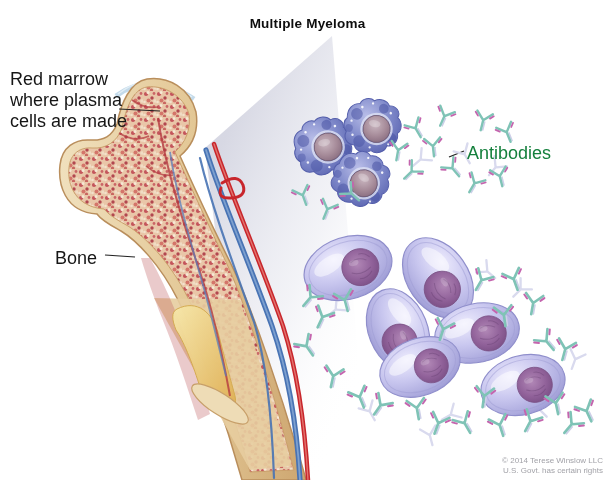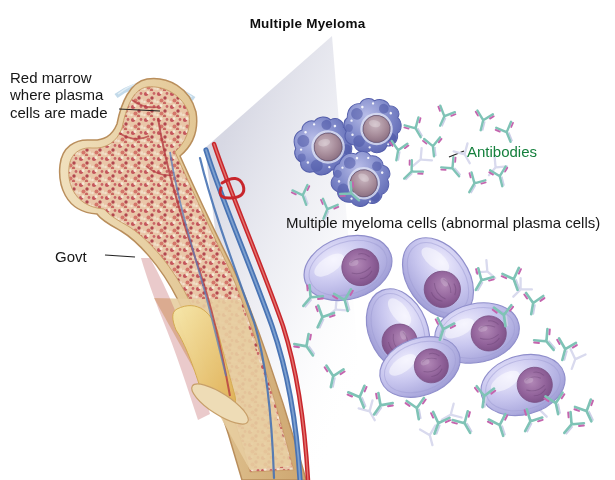--- a/index.html
+++ b/index.html
@@ -1,21 +1,21 @@
 <!DOCTYPE html>
 <html style="--plasma_cell_body: #7e88c9; --plasma_cell_shadow: #434ea0; --plasma_nucleus: #a68b99; --myeloma_cell_body: #c9c7ef; --myeloma_cell_rim: #8f8ecb; --myeloma_nucleus: #91629a; --antibody_teal: #7fc3b6; --antibody_pink: #c465ae; --bone_cortex: #dcb684; --red_marrow: #c4555b; --yellow_marrow: #e9c766; --vessel_red: #c8262c; --vessel_blue: #4873b4; --wedge_gray: #d5d6e2; --label_text: #161616; --credit_text: #a2a2a8;"><head>
 <meta charset="utf-8">
 <style>
   html,body{margin:0;padding:0;background:#fff;}
   .stage{
     position:relative;width:615px;height:480px;background:#fff;overflow:hidden;
     font-family:"Liberation Sans","DejaVu Sans",sans-serif;
   }
   #art{position:absolute;left:0;top:0;width:615px;height:480px;}
-  .txt{position:absolute;color:#161616;font-size:15px;line-height:1.16;white-space:pre-line;}
+  .txt{position:absolute;color:#161616;font-size:18px;line-height:1.16;white-space:pre-line;}
   .title{
     position:absolute;left:0;top:16px;width:100%;text-align:center;
     font-size:13.5px;font-weight:bold;color:#0d0d0d;letter-spacing:.2px;
   }
   .lbl-redmarrow{left:10px;top:69px;}
   .lbl-bone{left:55px;top:248px;}
   .lbl-normal{left:287px;top:72px;}
   .lbl-antibodies{left:467px;top:143px;}
   .lbl-myeloma{left:286px;top:214px;}
   .credit{
@@ -235,16 +235,17 @@
         <use href="#abSym" transform="translate(504,316) rotate(-8) scale(1.15)"></use>
         <use href="#abSym" transform="translate(443,330) rotate(18) scale(1.15)"></use>
         <use href="#abSym" transform="translate(310,298) rotate(40) scale(1.15)"></use>
       </g>
   </svg>
 
   <div class="title">Multiple Myeloma</div>
   <div class="txt lbl-redmarrow" style="color: rgb(22, 22, 22);">Red marrow
 where plasma
 cells are made</div>
-  <div class="txt lbl-bone" style="color: rgb(22, 22, 22);">Govt</div>
+  <div class="txt lbl-bone" style="color: rgb(22, 22, 22);">Bone</div>
   <div class="txt lbl-antibodies" style="color: #15803d;">Antibodies</div>
-  <div class="txt lbl-myeloma" style="color: rgb(22, 22, 22);">Multiple myeloma cells (abnormal plasma cells)</div>
+  <div class="credit" style="color: rgb(162, 162, 168);">© 2014 Terese Winslow LLC
+U.S. Govt. has certain rights</div>
 </div>
 
 </body></html>

